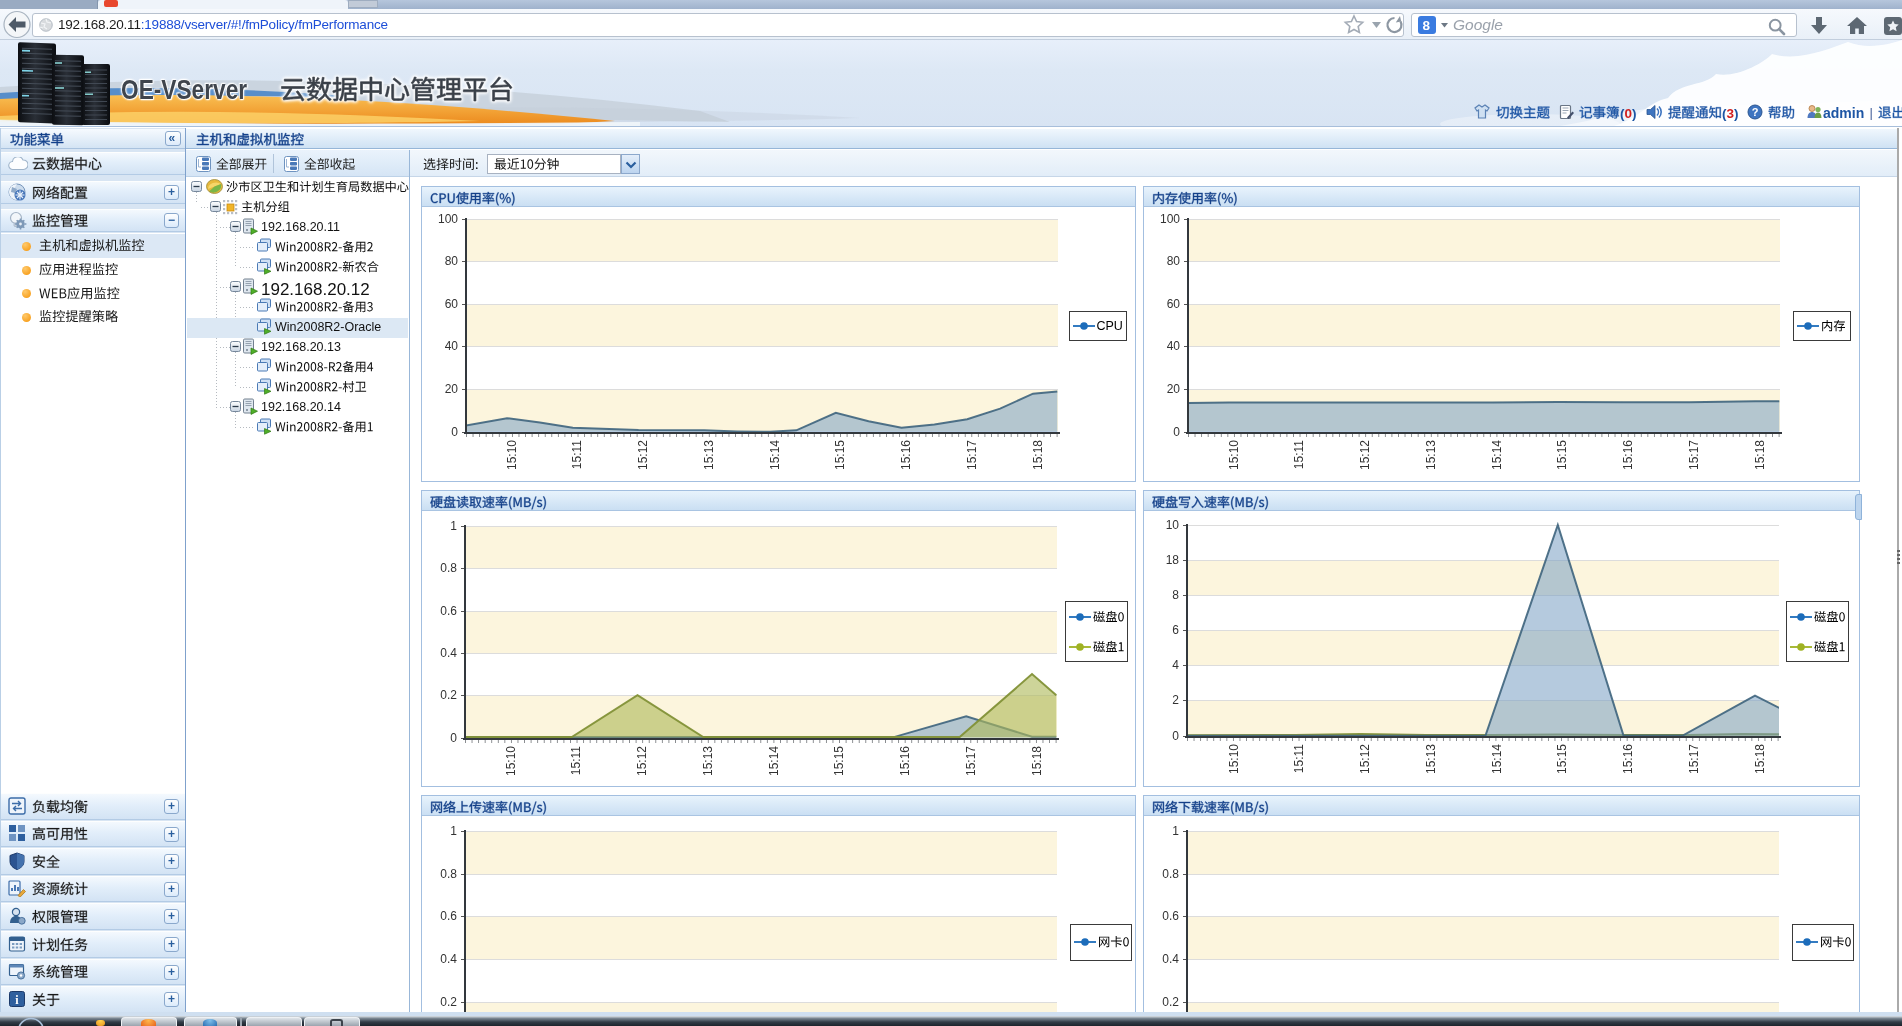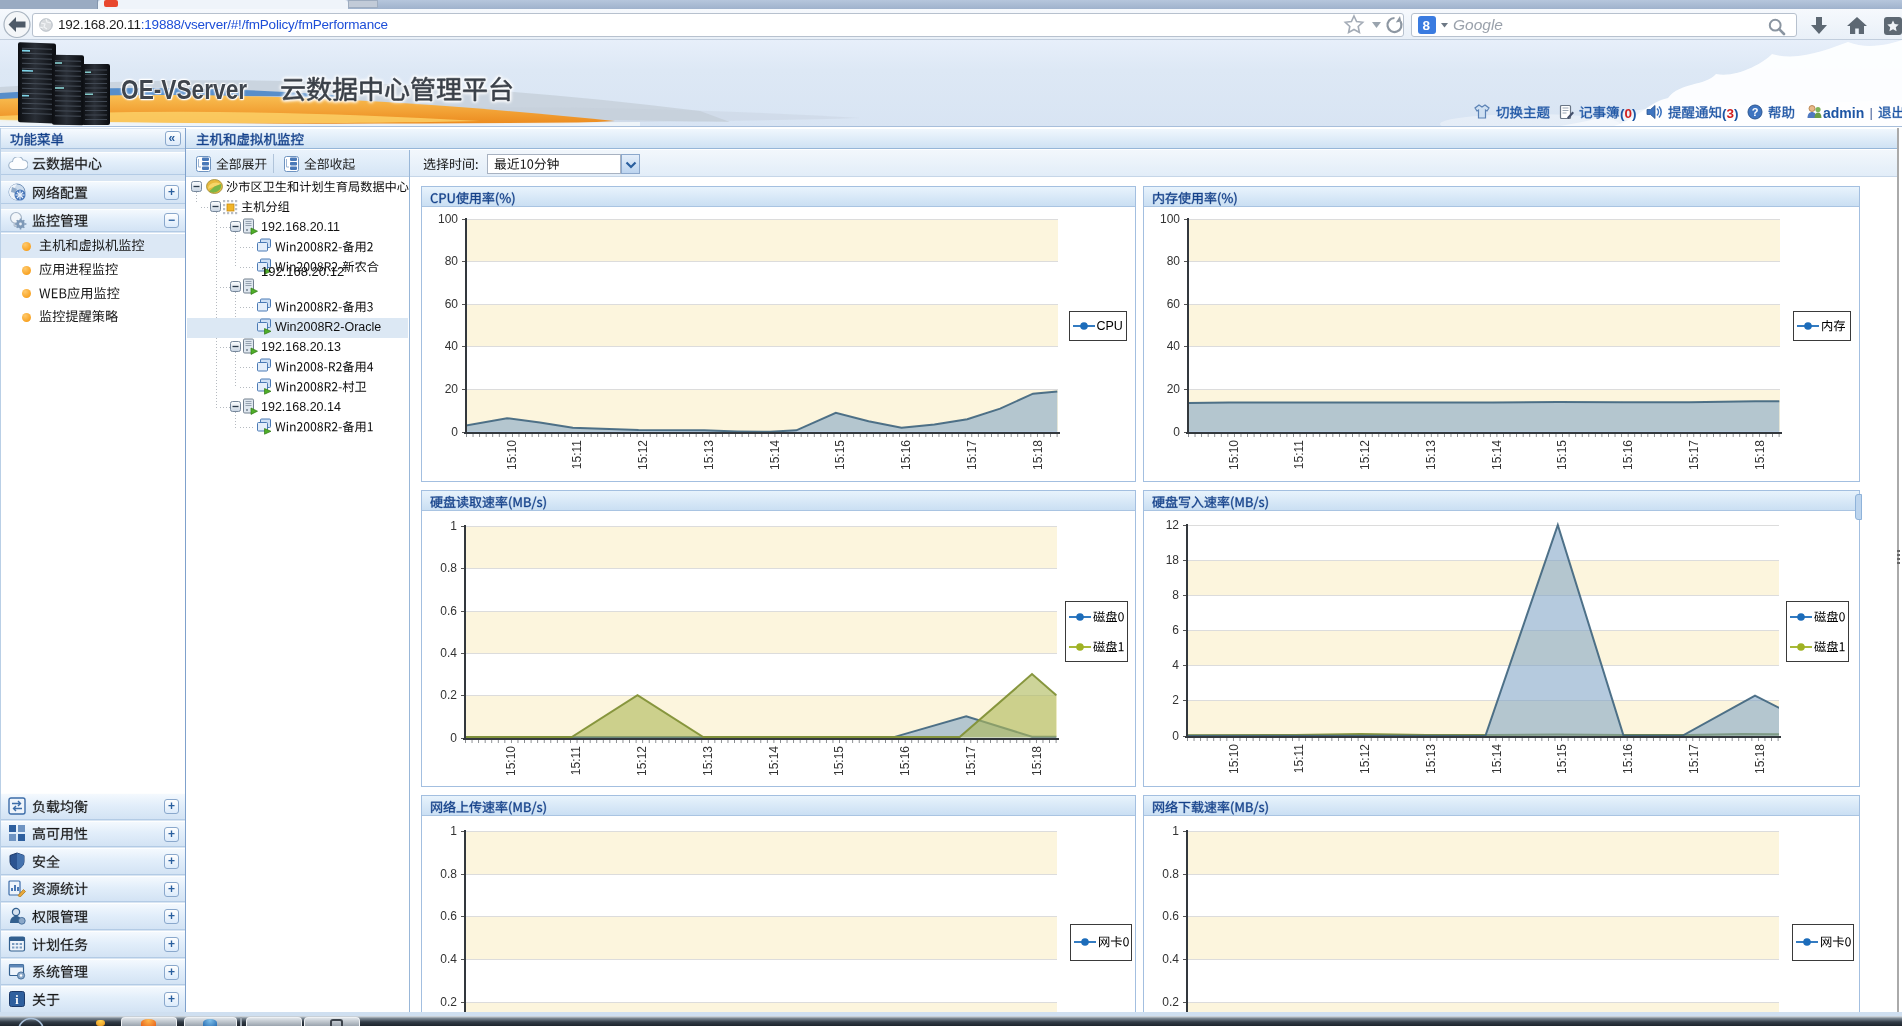--- a/index.html
+++ b/index.html
@@ -775,21 +775,21 @@
     </defs>
     <rect x="0.5" y="0.5" width="10" height="10" rx="2" fill="url(#mb230281)" stroke="#76879b" stroke-width="1"></rect>
     <path d="M2.5 5.5 h6" stroke="#2b3a4a" stroke-width="1.3"></path>
   </svg>
 <svg style="position:absolute;left:242px;top:278px" width="16" height="17" viewBox="0 0 16 17">
     <rect x="1.5" y="1" width="10" height="14" rx="1.2" fill="#dfe7ef" stroke="#72808f" stroke-width="1"></rect>
     <path d="M3.5 3.5 h6 M3.5 5.5 h6 M3.5 7.5 h6" stroke="#8c9aa8" stroke-width="0.9"></path>
     <circle cx="5" cy="12" r="1" fill="#72808f"></circle>
     <path d="M9 10 L15.5 13.2 L9 16.4z" fill="#4fae28" stroke="#2e7a12" stroke-width="0.7"></path>
   </svg>
-<div style="position:absolute;left:261.0px;top:264px;font-family:'Liberation Sans',sans-serif;font-size:13px;font-weight:normal;color:#111;white-space:nowrap;">192.168.20.12</div>
+<div style="position:absolute;left:261.0px;top:280.0px;font-family:'Liberation Sans',sans-serif;font-size:17px;font-weight:normal;color:#111;white-space:nowrap;">192.168.20.12</div>
 <svg style="position:absolute;left:256px;top:298px" width="16" height="17" viewBox="0 0 16 17">
     <rect x="4.5" y="1" width="10" height="8.5" rx="1" fill="#cfe0f4" stroke="#4a7ab5" stroke-width="1"></rect>
     <rect x="1.5" y="4.5" width="10" height="8.5" rx="1" fill="#e4eefa" stroke="#4a7ab5" stroke-width="1"></rect>
   </svg>
 <svg style="position:absolute;left:275.0px;top:300.3px;" width="98.52" height="14.40" viewBox="0 -920 8075 1180">
     <g fill="#111">
       <use href="#q42" x="0"></use>
       <use href="#q82" x="878"></use>
       <use href="#q83" x="1153"></use>
       <use href="#q84" x="1763"></use>
@@ -1165,21 +1165,21 @@
 <div style="position:absolute;left:1149.0px;top:693.3px;width:30px;text-align:right;font-family:'Liberation Sans',sans-serif;font-size:12px;color:#333;">2</div>
 <div style="position:absolute;left:1183.0px;top:700.3px;width:4.0px;height:1.0px;background:#555;"></div>
 <div style="position:absolute;left:1149.0px;top:658.2px;width:30px;text-align:right;font-family:'Liberation Sans',sans-serif;font-size:12px;color:#333;">4</div>
 <div style="position:absolute;left:1183.0px;top:665.2px;width:4.0px;height:1.0px;background:#555;"></div>
 <div style="position:absolute;left:1149.0px;top:623.0px;width:30px;text-align:right;font-family:'Liberation Sans',sans-serif;font-size:12px;color:#333;">6</div>
 <div style="position:absolute;left:1183.0px;top:630.0px;width:4.0px;height:1.0px;background:#555;"></div>
 <div style="position:absolute;left:1149.0px;top:587.8px;width:30px;text-align:right;font-family:'Liberation Sans',sans-serif;font-size:12px;color:#333;">8</div>
 <div style="position:absolute;left:1183.0px;top:594.8px;width:4.0px;height:1.0px;background:#555;"></div>
 <div style="position:absolute;left:1149.0px;top:552.7px;width:30px;text-align:right;font-family:'Liberation Sans',sans-serif;font-size:12px;color:#333;">18</div>
 <div style="position:absolute;left:1183.0px;top:559.7px;width:4.0px;height:1.0px;background:#555;"></div>
-<div style="position:absolute;left:1149.0px;top:517.5px;width:30px;text-align:right;font-family:'Liberation Sans',sans-serif;font-size:12px;color:#333;">12</div>
+<div style="position:absolute;left:1149.0px;top:517.5px;width:30px;text-align:right;font-family:'Liberation Sans',sans-serif;font-size:12px;color:#333;">10</div>
 <div style="position:absolute;left:1183.0px;top:524.5px;width:4.0px;height:1.0px;background:#555;"></div>
 <svg style="position:absolute;left:1187.0px;top:510.5px" width="592" height="227" viewBox="0 0 592 227">
     <polygon points="-0.1,225.0 -0.1,224.3 107.8,223.9 173.5,222.9 239.2,224.1 305.0,223.9 370.8,223.6 436.5,224.1 502.2,223.9 554.9,222.9 592.3,223.2 592.3,225.0" fill="rgba(175,185,90,0.62)"></polygon>
     <polyline points="-0.1,224.3 107.8,223.9 173.5,222.9 239.2,224.1 305.0,223.9 370.8,223.6 436.5,224.1 502.2,223.9 554.9,222.9 592.3,223.2" fill="none" stroke="rgba(130,145,55,0.95)" stroke-width="2"></polyline>
     <polygon points="-0.1,225.0 -0.1,224.8 298.4,224.8 370.8,14.0 436.5,224.6 495.7,224.6 568.0,184.6 592.3,196.9 592.3,225.0" fill="rgba(120,158,195,0.55)"></polygon>
     <polyline points="-0.1,224.8 298.4,224.8 370.8,14.0 436.5,224.6 495.7,224.6 568.0,184.6 592.3,196.9" fill="none" stroke="rgba(62,100,125,0.9)" stroke-width="2"></polyline>
   </svg>
 <div style="position:absolute;left:1186.0px;top:523.5px;width:1.5px;height:212.0px;background:#33383d;"></div>
 <div style="position:absolute;left:1185.0px;top:735.5px;width:596.0px;height:2.0px;background:#33383d;"></div>
 <div style="position:absolute;left:1187.0px;top:737.5px;width:592.0px;height:3.0px;background-image:linear-gradient(90deg,rgba(70,75,80,0.65) 1px,transparent 1px);background-size:6.57px 3px;"></div>

